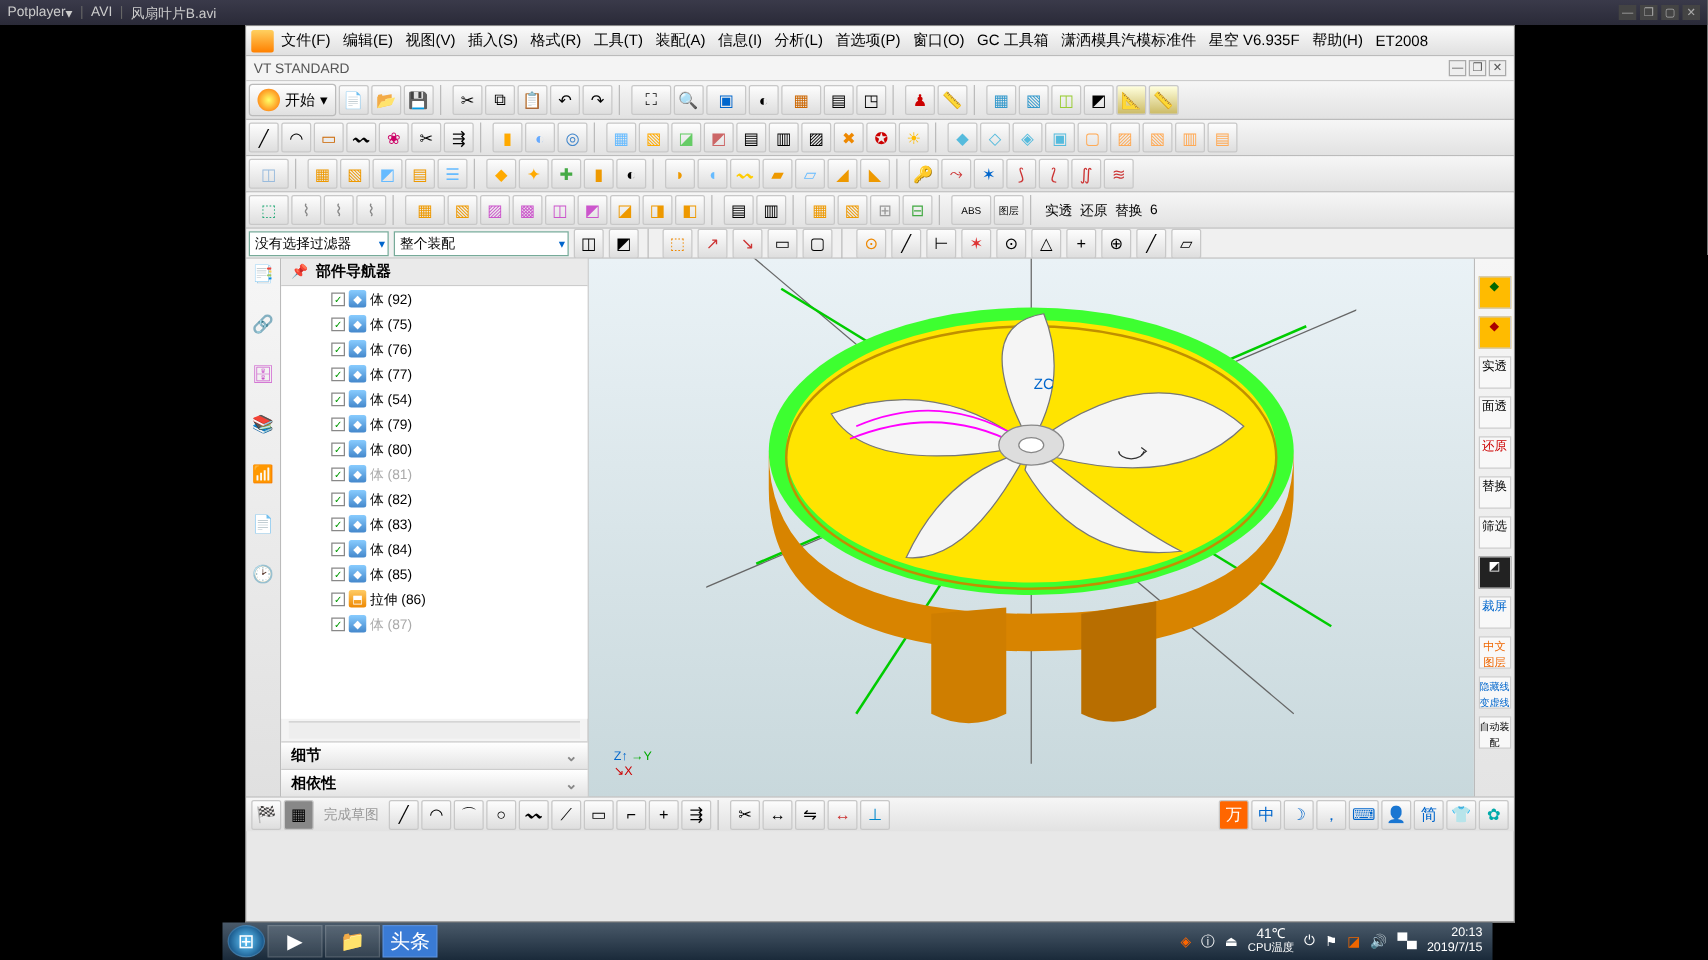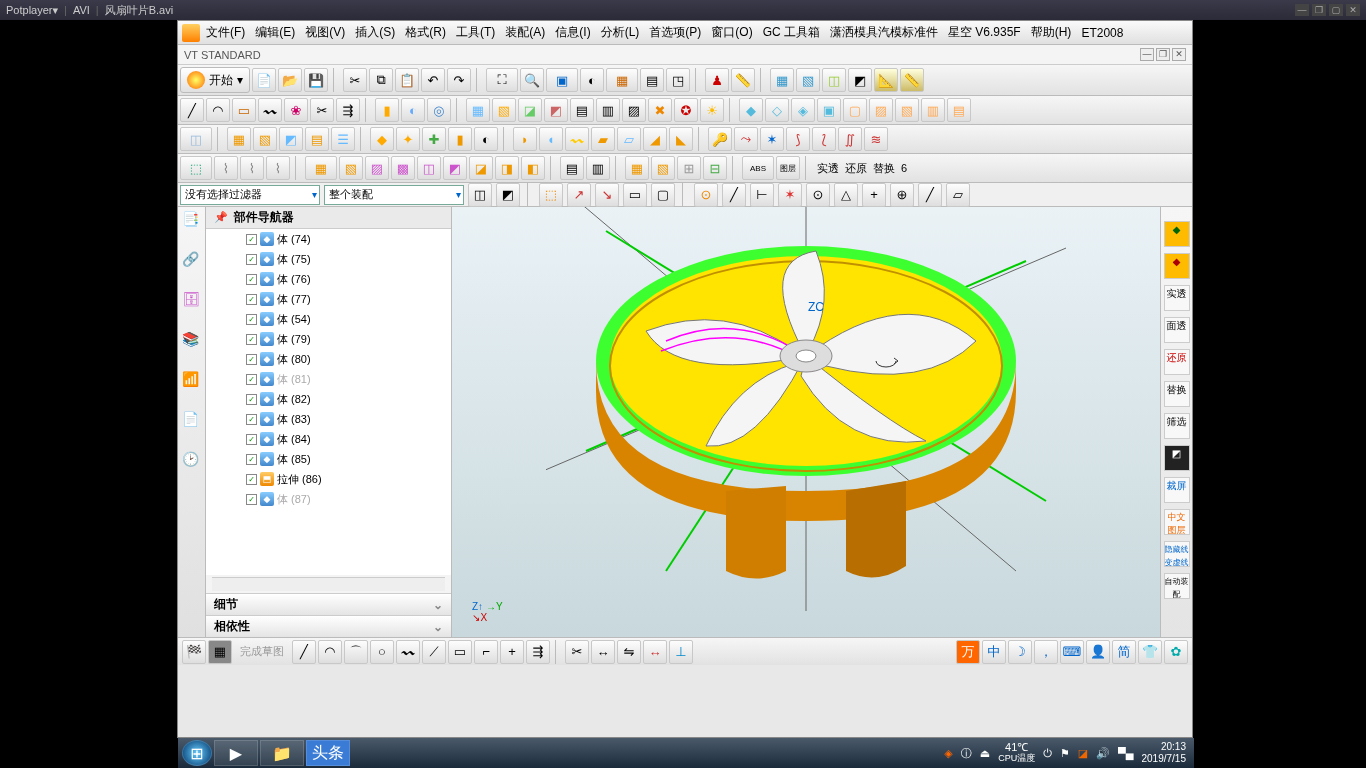--- a/index.html
+++ b/index.html
@@ -1,21 +1,21 @@
 <!DOCTYPE html>
 <html><head>
 <meta charset="utf-8">
 <style>
 * { margin: 0; padding: 0; box-sizing: border-box; font-family: "Microsoft YaHei", Tahoma, sans-serif; }
 body { background: #000; width: 1366px; height: 768px; overflow: hidden; position: relative; }
 .titlebar { height: 20px; background: linear-gradient(#3a3a4a,#2a2a38); color: #ccc; font-size: 11px; display: flex; align-items: center; padding: 0 6px; }
 .titlebar .sep { color: #666; margin: 0 6px; }
 .winbtns { margin-left: auto; display: flex; gap: 3px; }
 .winbtns span { width: 14px; height: 12px; background: #444; display: inline-block; font-size: 9px; text-align: center; color: #aaa; line-height: 12px; }
-.app { position: absolute; left: 177px; top: 20px; width: 1016px; height: 718px; background: #e8e8e8; border: 1px solid #888; }
+.app { position: absolute; left: 196px; top: 20px; width: 1016px; height: 718px; background: #e8e8e8; border: 1px solid #888; }
 .menubar { height: 24px; background: linear-gradient(#fafafa,#e0e0e0); display: flex; align-items: center; font-size: 12px; padding: 0 4px; gap: 2px; border-bottom: 1px solid #bbb; }
 .menubar span { padding: 2px 4px; cursor: default; }
 .menubar .brand { width: 18px; height: 18px; background: linear-gradient(#ffd060,#ff8000); border-radius: 2px; }
 .vt { height: 20px; background: #f4f4f4; font-size: 11px; padding: 2px 6px; color: #555; border-bottom: 1px solid #ccc; display:flex; align-items:center;}
 .vt .wbtns{margin-left:auto;display:flex;gap:2px;}
 .vt .wbtns span{width:14px;height:13px;border:1px solid #aaa;background:#eee;font-size:9px;text-align:center;}
 .toolbar { background: linear-gradient(#f6f6f6,#e2e2e2); border-bottom: 1px solid #bbb; display: flex; flex-wrap: wrap; padding: 2px; gap: 2px; align-items:center;}
 .tbtn { width: 24px; height: 24px; background: linear-gradient(#fdfdfd,#dedede); border: 1px solid #c8c8c8; border-radius: 2px; font-size: 13px; display: flex; align-items: center; justify-content: center; }
 .tbtn.w { width: 32px; }
 .startbtn { height: 26px; display: flex; align-items: center; padding: 0 6px; background: linear-gradient(#fff,#e0e0e0); border: 1px solid #bbb; border-radius: 3px; font-size: 12px; gap: 4px; }
@@ -225,21 +225,21 @@
     <div class="tbtn w" style="font-size:8px">ABS</div>
     <div class="tbtn" style="font-size:8px">图层</div>
     <div class="tsep"></div>
     <span style="font-size:11px;padding:0 2px">实透</span>
     <span style="font-size:11px;padding:0 2px">还原</span>
     <span style="font-size:11px;padding:0 2px">替换</span>
     <span style="font-size:11px;padding:0 2px">6</span>
   </div>
 
   <div class="filterbar">
-    <div class="combo" style="width:140px">
+    <div class="combo" style="width:112px">
         <span>没有选择过滤器</span>
       </div>
     <div class="combo" style="width:140px">
         <span>整个装配</span>
       </div>
     <div class="tbtn">◫</div>
     <div class="tbtn">◩</div>
     <div class="tsep"></div>
     <div class="tbtn" style="color:#e80">⬚</div>
     <div class="tbtn" style="color:#c33">↗</div>
@@ -272,21 +272,21 @@
     </div>
 
     <div class="navpanel">
       <div class="navtitle">
           <span>部件导航器</span>
         </div>
       <div class="treelist" id="treelist">
           <div class="treeitem">
             <span class="chk">✓</span>
             <span class="ico" style="">◆</span>
-            <span>体 (74)</span>
+            <span>体 (92)</span>
           </div>
           <div class="treeitem">
             <span class="chk">✓</span>
             <span class="ico" style="">◆</span>
             <span>体 (75)</span>
           </div>
           <div class="treeitem">
             <span class="chk">✓</span>
             <span class="ico" style="">◆</span>
             <span>体 (76)</span>

